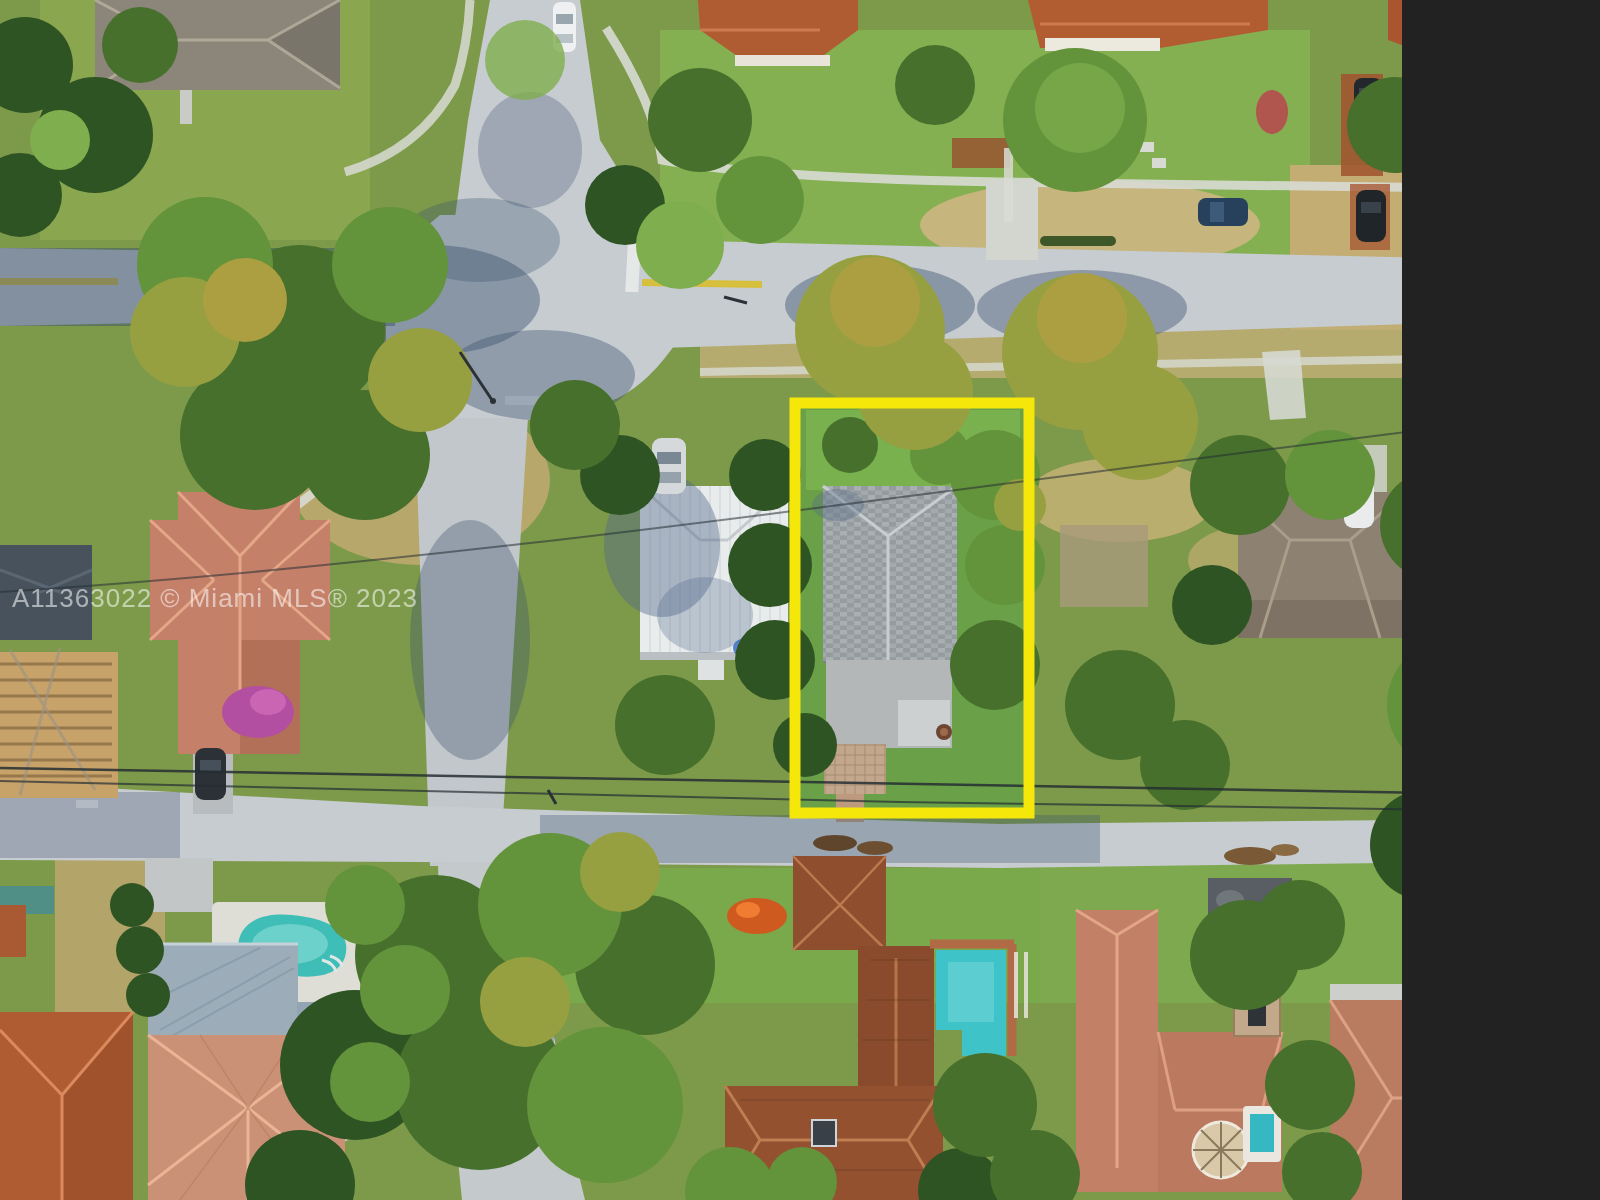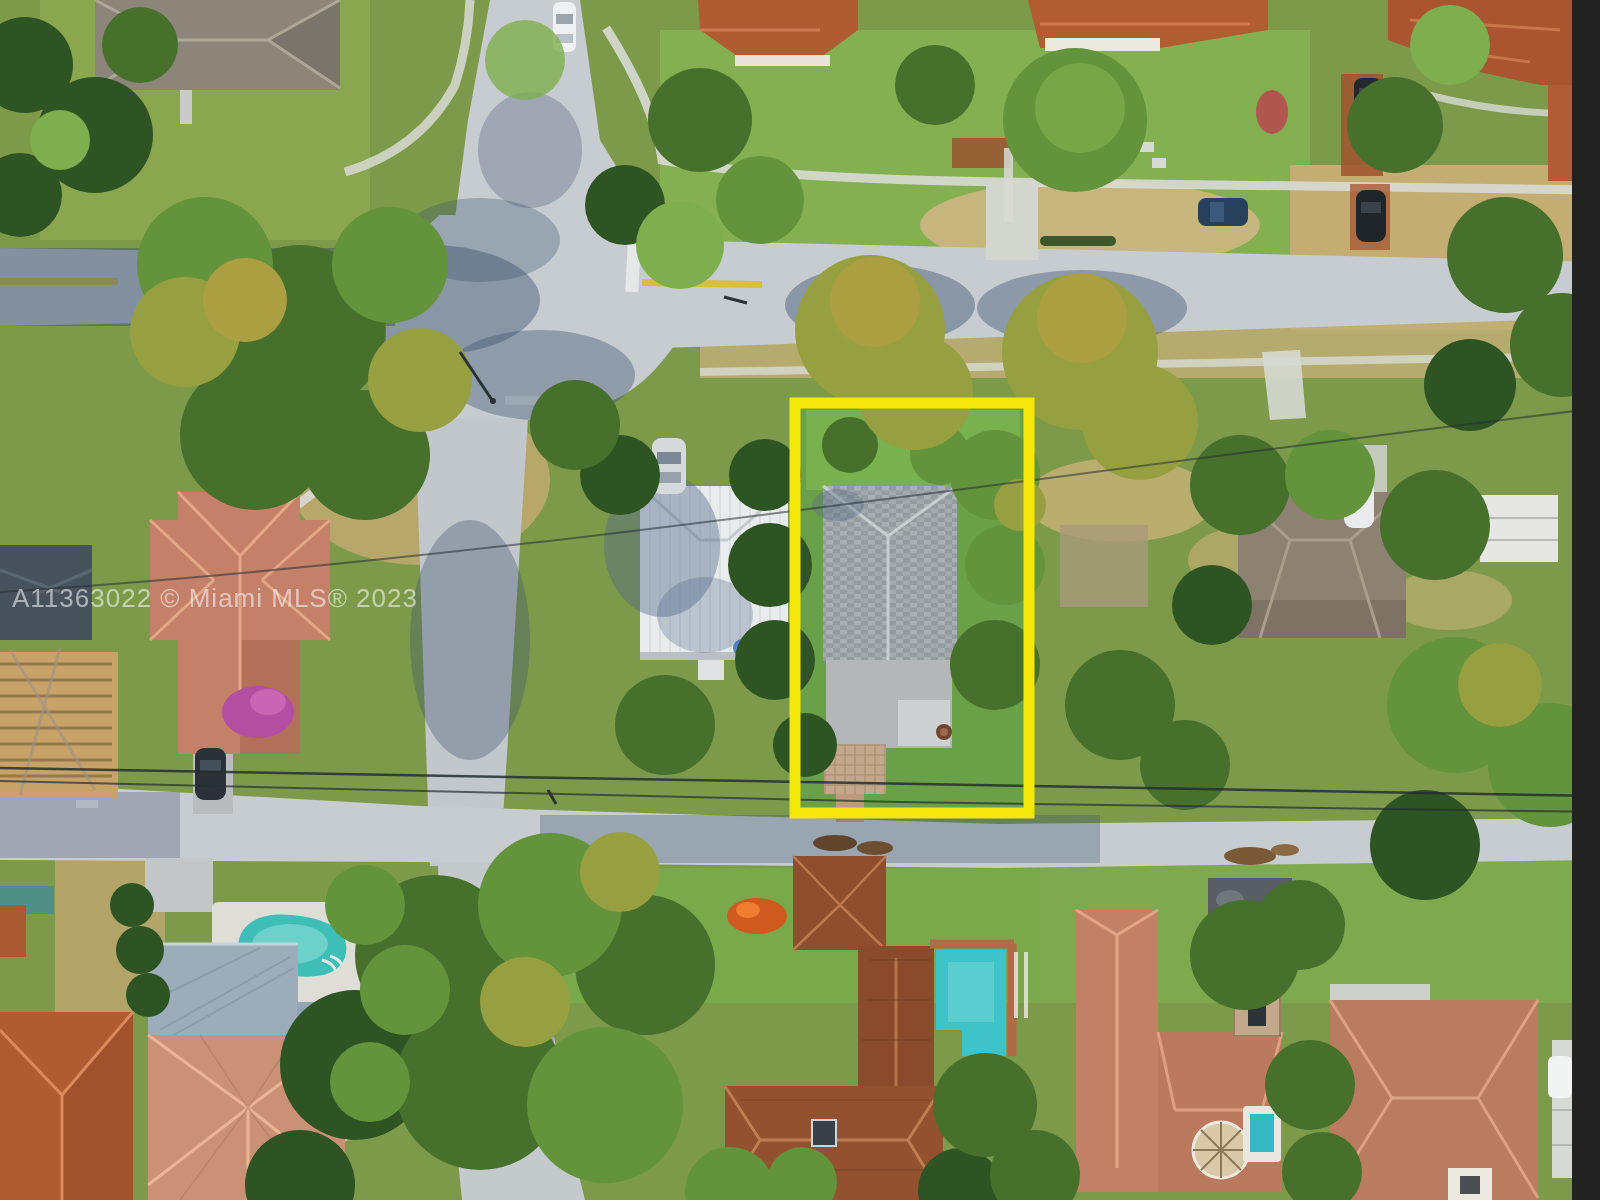--- a/index.html
+++ b/index.html
@@ -1,16 +1,16 @@
 <!DOCTYPE html>
 <html><head>
 <meta charset="utf-8">
 <style>
   html,body{margin:0;padding:0;background:#222;}
-  .stage{width:1572px;height:1200px;position:relative;overflow:hidden;font-family:"Liberation Sans",sans-serif;}
+  .stage{width:1402px;height:1200px;position:relative;overflow:hidden;font-family:"Liberation Sans",sans-serif;}
   svg{display:block;}
   text.watermark{font-family:"Liberation Sans",sans-serif;letter-spacing:1px;}
 </style>
 </head>
 <body>
 
 <div class="stage">
 <svg viewBox="0 0 1600 1200" width="1600" height="1200">
   <defs>
     <pattern id="shingle" width="14" height="9" patternUnits="userSpaceOnUse">

